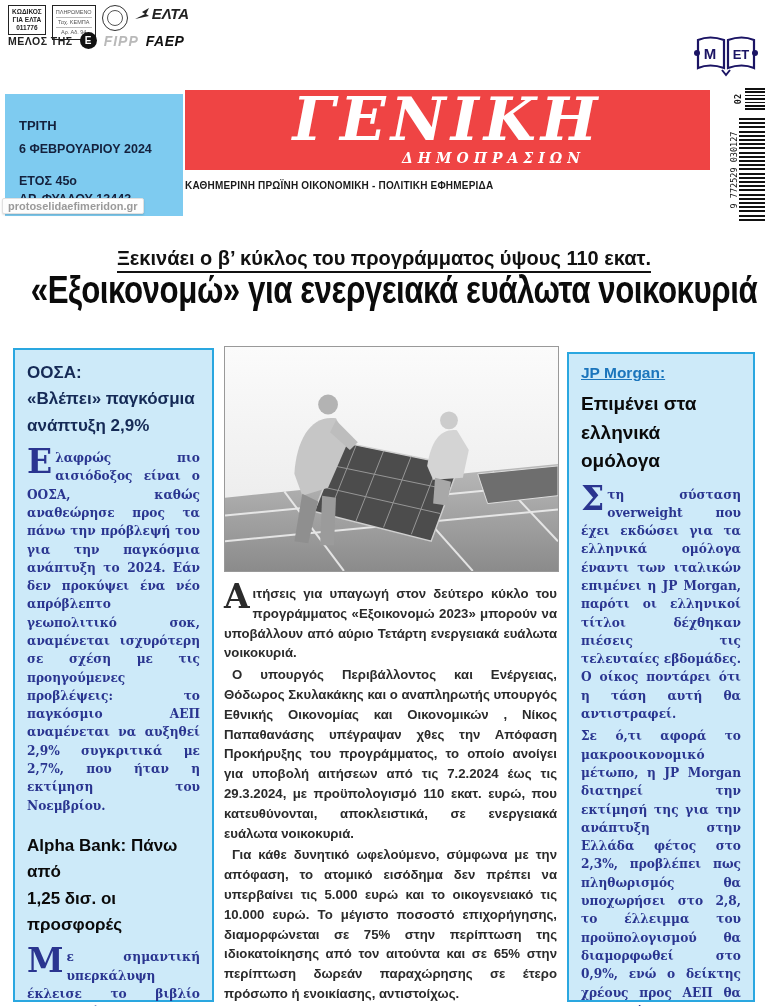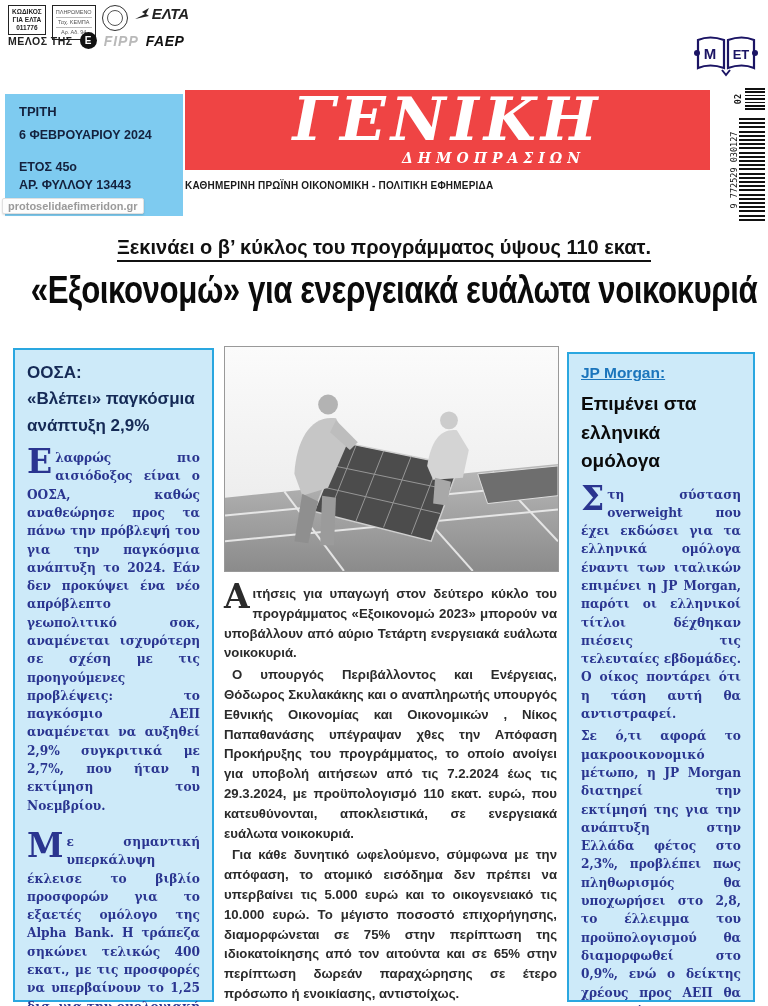--- a/index.html
+++ b/index.html
@@ -23,21 +23,21 @@
   .memberrow{position:absolute;top:32px;left:8px;display:flex;align-items:center;gap:7px;}
   .member-label{font-size:10.5px;font-weight:bold;color:#222;letter-spacing:.5px;}
   .assoc-circle{width:17px;height:17px;border-radius:50%;background:#111;color:#fff;
                 font-size:10px;font-weight:bold;display:flex;align-items:center;justify-content:center;}
   .fipp{color:#b9b9b9;font-weight:bold;font-style:italic;font-size:14px;letter-spacing:1px;}
   .faep{color:#111;font-weight:bold;font-style:italic;font-size:14px;letter-spacing:.5px;}
   .metlogo{position:absolute;top:34px;right:8px;}
 
   
   .datebox{position:absolute;top:94px;left:5px;width:178px;height:122px;background:#7ecbf0;
-           padding:10px 0 0 14px;box-sizing:border-box;color:#14213d;}
+           padding:24px 0 0 14px;box-sizing:border-box;color:#14213d;}
   .datebox .d1{font-size:13px;font-weight:bold;margin-bottom:9px;}
   .datebox .d2{font-size:12.5px;font-weight:bold;margin-bottom:18px;}
   .datebox .d3{font-size:12.5px;font-weight:bold;margin-bottom:4px;}
   .datebox .d4{font-size:12.5px;font-weight:bold;}
   .watermark{position:absolute;left:-3px;bottom:2px;background:#fdfdfd;border:1px solid #e0e0e0;
              color:#9a9a9a;font-size:11px;font-weight:bold;padding:1px 5px;border-radius:2px;
              box-shadow:0 1px 2px rgba(0,0,0,.15);}
   .mastblue{position:absolute;top:90px;left:185px;width:525px;height:80px;background:#ef4444;}
   .mast-title{position:absolute;top:-4px;left:0;right:0;text-align:center;
               font-family:"DejaVu Serif","Liberation Serif",serif;font-style:italic;font-weight:bold;
@@ -57,21 +57,21 @@
                   to bottom,#111 0 1.6px,#fff 1.6px 3.4px);}
   .bc-big{position:absolute;top:118px;right:3px;display:flex;align-items:stretch;}
   .bc-big .numwrap{width:11px;position:relative;}
   .bc-big .num{position:absolute;left:-46px;top:47px;transform:rotate(-90deg);
                transform-origin:center;font-size:8.5px;white-space:nowrap;
                font-family:"DejaVu Sans Mono",monospace;color:#111;width:104px;text-align:center;}
   .bc-big .bars{width:26px;height:104px;background:repeating-linear-gradient(
                 to bottom,#111 0 2px,#fff 2px 4.2px);}
 
   
-  .lead-kicker{position:absolute;top:236px;left:0;right:0;text-align:center;
+  .lead-kicker{position:absolute;top:247px;left:0;right:0;text-align:center;
                font-size:20px;font-weight:bold;color:#111;}
   .lead-kicker span{border-bottom:2.5px solid #111;padding-bottom:2px;}
   .lead-headline{position:absolute;top:268px;left:0;width:768px;text-align:center;
                  font-size:34px;font-weight:800;color:#0b0b0b;white-space:nowrap;
                  transform:scaleX(.92) scaleY(1.12);transform-origin:50% 0;letter-spacing:-.5px;}
 
   
   .columns{position:absolute;top:330px;left:0;right:0;bottom:0;display:flex;padding:0 13px;}
   .bluebox{border:2px solid #2aa7e0;background:#cdeaf9;box-sizing:border-box;padding:10px 12px;}
   .col-left{width:201px;flex:none;margin-top:18px;height:calc(100% - 22px);}
@@ -174,20 +174,22 @@
   <div class="columns">
 
     <aside class="col-left bluebox">
       <article>
         <h2 class="sidetitle navy">ΟΟΣΑ:
 «Βλέπει» παγκόσμια
 ανάπτυξη 2,9%</h2>
         <p class="serifbody"><span class="dropcap">Ε</span><span>λαφρώς πιο αισιόδοξος είναι ο ΟΟΣΑ, καθώς αναθεώρησε προς τα πάνω την πρόβλεψή του για την παγκόσμια ανάπτυξη το 2024. Εάν δεν προκύψει ένα νέο απρόβλεπτο γεωπολιτικό σοκ, αναμένεται ισχυρότερη σε σχέση με τις προηγούμενες προβλέψεις: το παγκόσμιο ΑΕΠ αναμένεται να αυξηθεί 2,9% συγκριτικά με 2,7%, που ήταν η εκτίμηση του Νοεμβρίου.</span></p>
       </article>
       <article>
+        <h2 class="sidetitle">Alpha Bank: Πάνω από
+1,25 δισ. οι προσφορές</h2>
         <p class="serifbody"><span class="dropcap">Μ</span><span>ε σημαντική υπερκάλυψη έκλεισε το βιβλίο προσφορών για το εξαετές ομόλογο της Alpha Bank. Η τράπεζα σηκώνει τελικώς 400 εκατ., με τις προσφορές να υπερβαίνουν το 1,25 δισ. για την ομολογιακή έκδοση  που ωριμάζει στις 12 Μαΐου του 2030. Η υπερκάλυψη οδήγησε και σε μείωση της απόδοσης του τίτλου, στο 5,125%.</span></p>
       </article>
 
     </aside>
 
     <section class="col-center">
       <div class="photo">
         <svg viewBox="0 0 336 226" preserveAspectRatio="none">
           <defs>
             <linearGradient id="sky" x1="0" y1="0" x2="0" y2="1">

